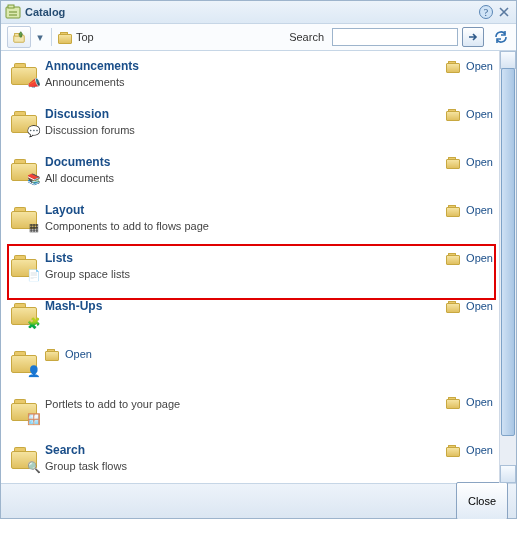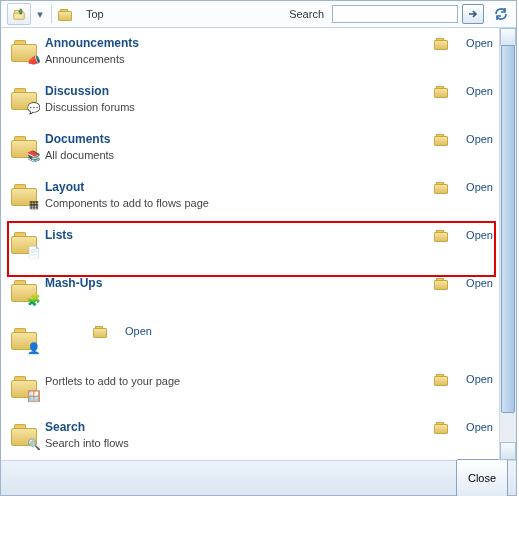--- a/index.html
+++ b/index.html
@@ -52,21 +52,21 @@
     display:inline-flex; align-items:center; justify-content:center;
   }
   .tb-drop {
     width:10px; height:18px; display:inline-flex; align-items:center; justify-content:center;
     color:#4a6b8c;
   }
   .tb-sep {
     width:1px; height:18px; background:#c6d6e6; margin: 0 2px;
   }
   .crumb {
-    display:flex; align-items:center; gap:14px;
+    display:flex; align-items:center; gap:4px;
   }
   .crumb .lbl { color:#333; }
   .spacer { flex:1; }
   .search-label { color:#333; margin-right:4px; }
   .search-box {
     width: 118px; height:16px;
     border:1px solid #9db4cc; padding:0 3px;
     font: inherit;
   }
   .go-btn {
@@ -105,22 +105,22 @@
   }
   .row .text { flex:1; padding-top:1px; }
   .row .name {
     color:#1a4e89; font-weight:bold; font-size:12px;
     cursor:pointer;
   }
   .row .desc {
     color:#444; margin-top:3px;
   }
   .row .open {
-    display:flex; align-items:center; gap:18px;
-    margin-top:2px; cursor:pointer;margin-left:48px;
+    display:flex; align-items:center; gap:6px;
+    margin-top:2px; cursor:pointer;
   }
   .row .open .lbl { color:#1a4e89; }
   .highlight {
     position:absolute;
     border:2px solid #e00000;
     pointer-events:none;
     left:6px; right:20px;
     top:242px; height:56px;
   }
 
@@ -192,20 +192,41 @@
   .mini-folder::after{
     content:""; position:absolute; top:2px; left:0; right:0; bottom:0;
     background:linear-gradient(#f5e3a0,#e0c060); border:1px solid #c8a840; border-radius:1px;
   }
 </style>
 </head>
 <body>
 
 <div class="dialog">
 
+  <div class="titlebar">
+    <span class="icon16">
+      <svg viewBox="0 0 16 16">
+          <rect x="1" y="3" width="14" height="11" rx="1" fill="#dce9b0" stroke="#7a9a3a"></rect>
+          <rect x="3" y="1" width="6" height="3" fill="#dce9b0" stroke="#7a9a3a"></rect>
+          <path d="M4 8h8M4 11h8" stroke="#6a8a2a"></path>
+        </svg>
+    </span>
+    <span class="title">Catalog</span>
+    <span class="help">
+      <svg viewBox="0 0 16 16">
+          <circle cx="8" cy="8" r="6.5" fill="#cfe3f6" stroke="#5a86b5"></circle>
+          <text x="8" y="12" text-anchor="middle" font-size="10" fill="#2f5a8a" font-family="Tahoma">?</text>
+        </svg>
+    </span>
+    <span class="close-x">
+      <svg viewBox="0 0 16 16">
+          <path d="M4 4l8 8M12 4l-8 8" stroke="#5a7aa0" stroke-width="1.6"></path>
+        </svg>
+    </span>
+  </div>
 
   <div class="toolbar">
     <span class="tb-btn">
       <svg width="14" height="14" viewBox="0 0 16 16">
           <rect x="2" y="6" width="12" height="8" rx="1" fill="#f3e6b0" stroke="#c8a840"></rect>
           <rect x="3" y="4" width="5" height="3" fill="#f3e6b0" stroke="#c8a840"></rect>
           <path d="M11 5l2-3 2 3h-1v3h-2V5z" fill="#6aa84f" stroke="#4a7a30" transform="translate(-3 0)"></path>
         </svg>
     </span>
     <span class="tb-drop">▾</span>
@@ -305,20 +326,21 @@
         <div class="row">
           <div class="glyph">
             <div class="folder">
               <span class="tab"></span>
               <span class="body"></span>
             </div>
             <span class="overlay">📄</span>
           </div>
           <div class="text">
             <div class="name">Lists</div>
+            <div class="desc">Group space lists</div>
           </div>
           <div class="open">
             <span class="mini-folder"></span>
             <span class="lbl">Open</span>
           </div>
         </div>
         <div class="row">
           <div class="glyph">
             <div class="folder">
               <span class="tab"></span>
@@ -366,21 +388,21 @@
         <div class="row">
           <div class="glyph">
             <div class="folder">
               <span class="tab"></span>
               <span class="body"></span>
             </div>
             <span class="overlay">🔍</span>
           </div>
           <div class="text">
             <div class="name">Search</div>
-            <div class="desc">Search into flows</div>
+            <div class="desc">Group task flows</div>
           </div>
           <div class="open">
             <span class="mini-folder"></span>
             <span class="lbl">Open</span>
           </div>
         </div>
       </div>
 
     <div class="scrollbar">
       <span class="sb-btn"></span>

